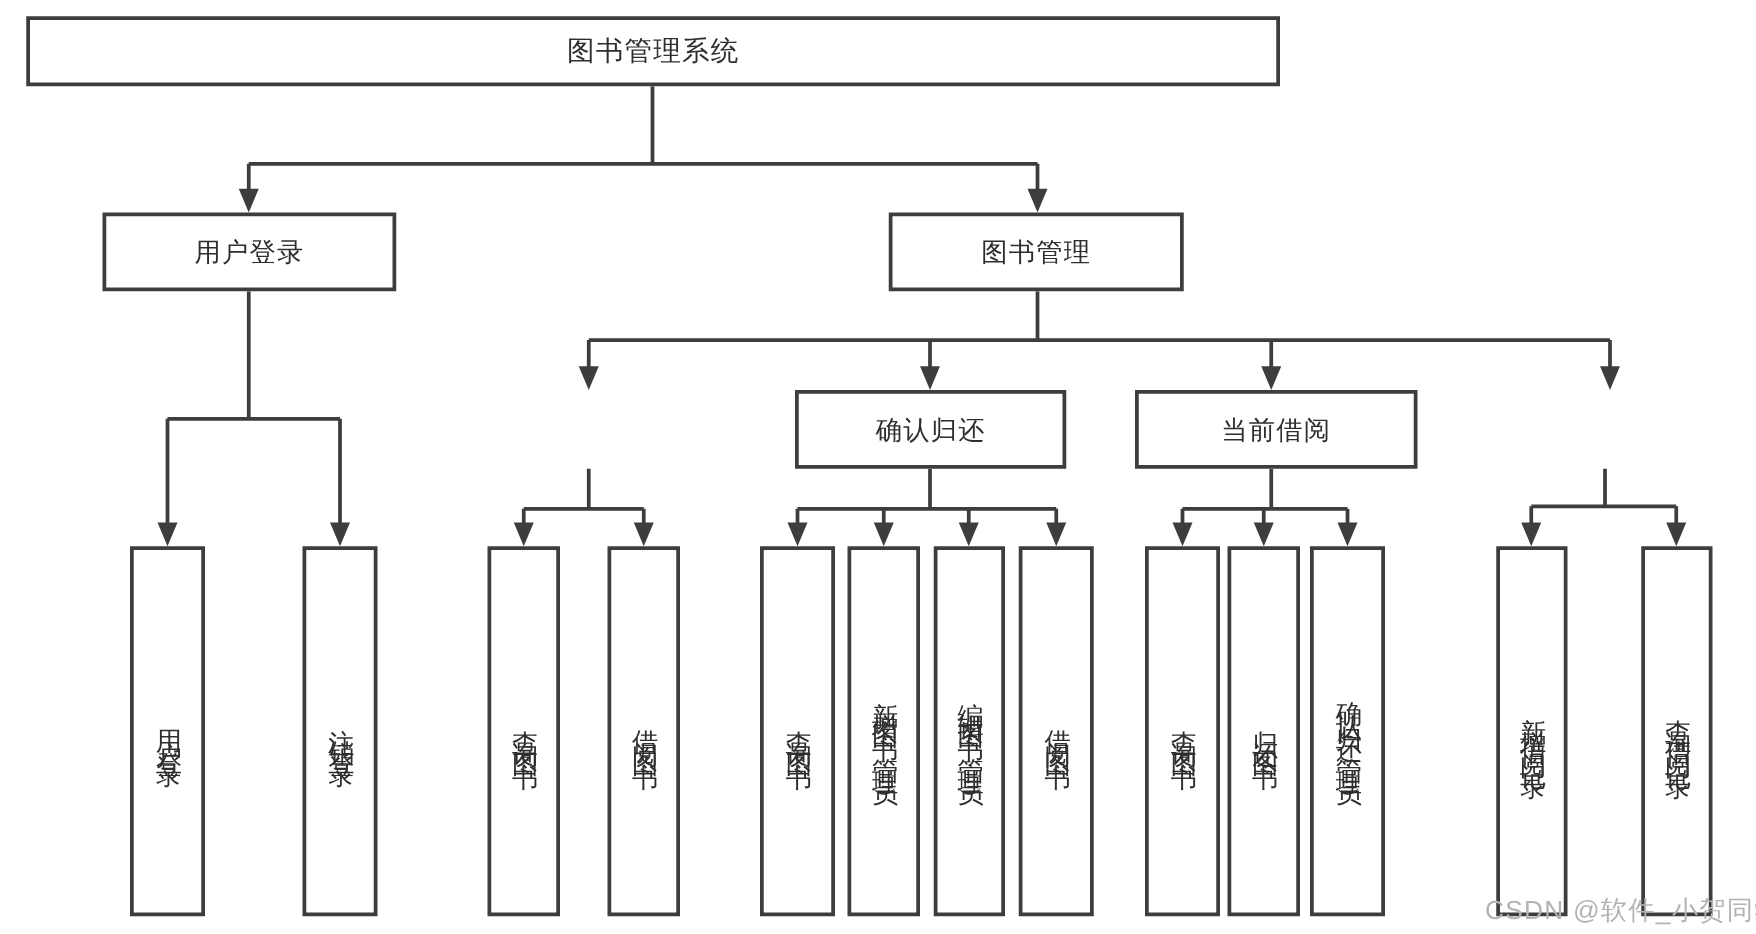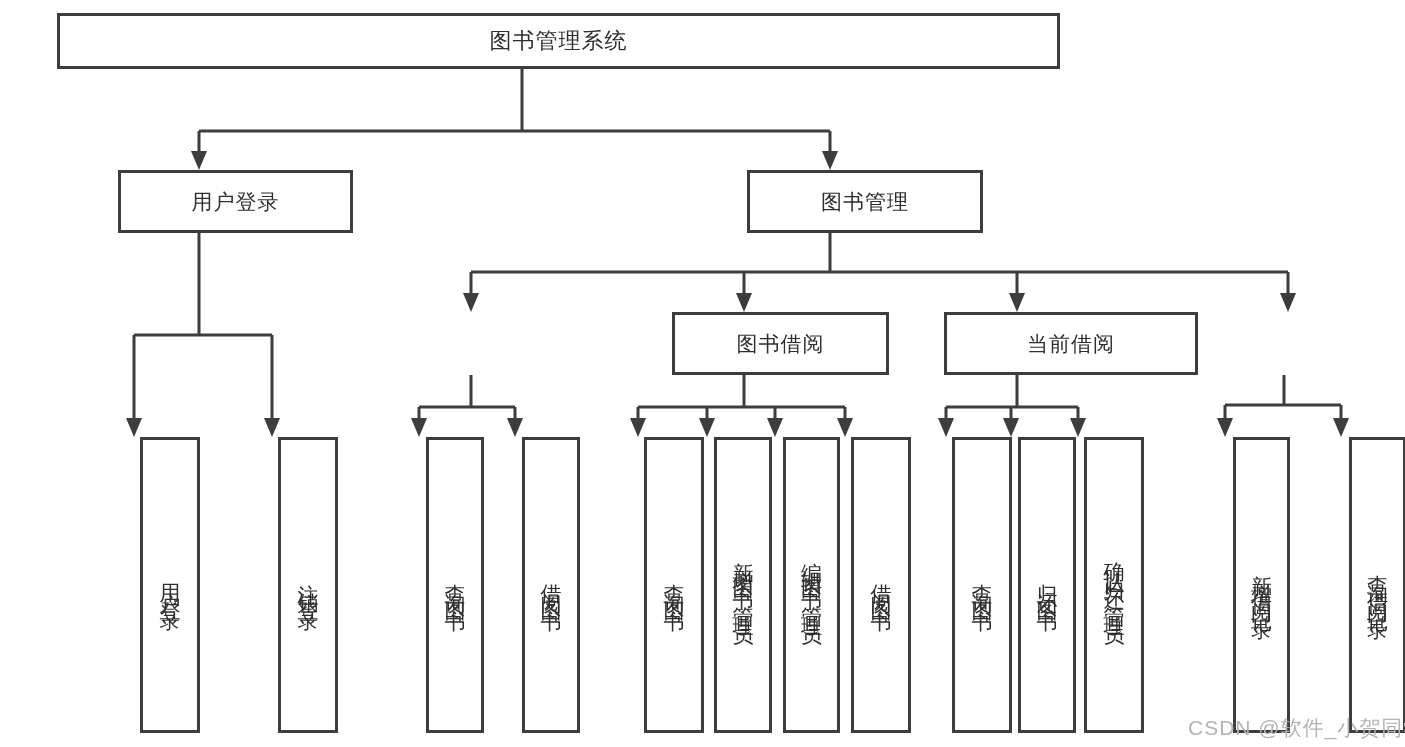--- a/index.html
+++ b/index.html
@@ -20,30 +20,29 @@
   .connector-svg{position:absolute;left:0;top:0;width:1405px;height:747px;}
   .connector-svg path{stroke:var(--line);stroke-width:3;fill:none;}
   .connector-svg polygon{fill:var(--line);}
   .node{
     position:absolute;
     box-sizing:border-box;
     border:3px solid var(--line);
     background:var(--bg);
     display:flex;align-items:center;justify-content:center;
     text-align:center;
-    margin-left:36px;
   }
   .hlabel{font-size:21px;letter-spacing:1px;}
   .root-box{left:21px;top:13px;width:1003px;height:56px;}
   .root-box .hlabel{font-size:22px;}
   .l2-login{left:82px;top:170px;width:235px;height:63px;}
   .l2-mgmt{left:711px;top:170px;width:236px;height:63px;}
   .l3-newbook{left:363px;top:312px;width:217px;height:63px;}
   .l3-borrow{left:636px;top:312px;width:217px;height:63px;}
-  .l3-current{left:908px;top:312px;width:254px;height:63px;}
+  .l3-current{left:908px;top:312px;width:226px;height:63px;}
   .l3-records{left:1180px;top:312px;width:217px;height:63px;}
   .leaf{top:437px;height:296px;}
   .vtext{
     writing-mode:vertical-rl;
     text-orientation:mixed;
     font-size:21px;
     letter-spacing:9px;
     line-height:1.05;
     white-space:nowrap;
   }
@@ -112,21 +111,21 @@
   </div>
 
   <div class="node l2-login">
     <span class="hlabel">用户登录</span>
   </div>
   <div class="node l2-mgmt">
     <span class="hlabel">图书管理</span>
   </div>
 
   <div class="node l3-borrow">
-    <span class="hlabel">图书借阅</span>
+    <span class="hlabel">确认归还</span>
   </div>
   <div class="node l3-current">
     <span class="hlabel">当前借阅</span>
   </div>
 
   <div class="node leaf leaf-user-login">
     <span class="vtext">用户登录</span>
   </div>
   <div class="node leaf leaf-logout">
     <span class="vtext">注销登录</span>

